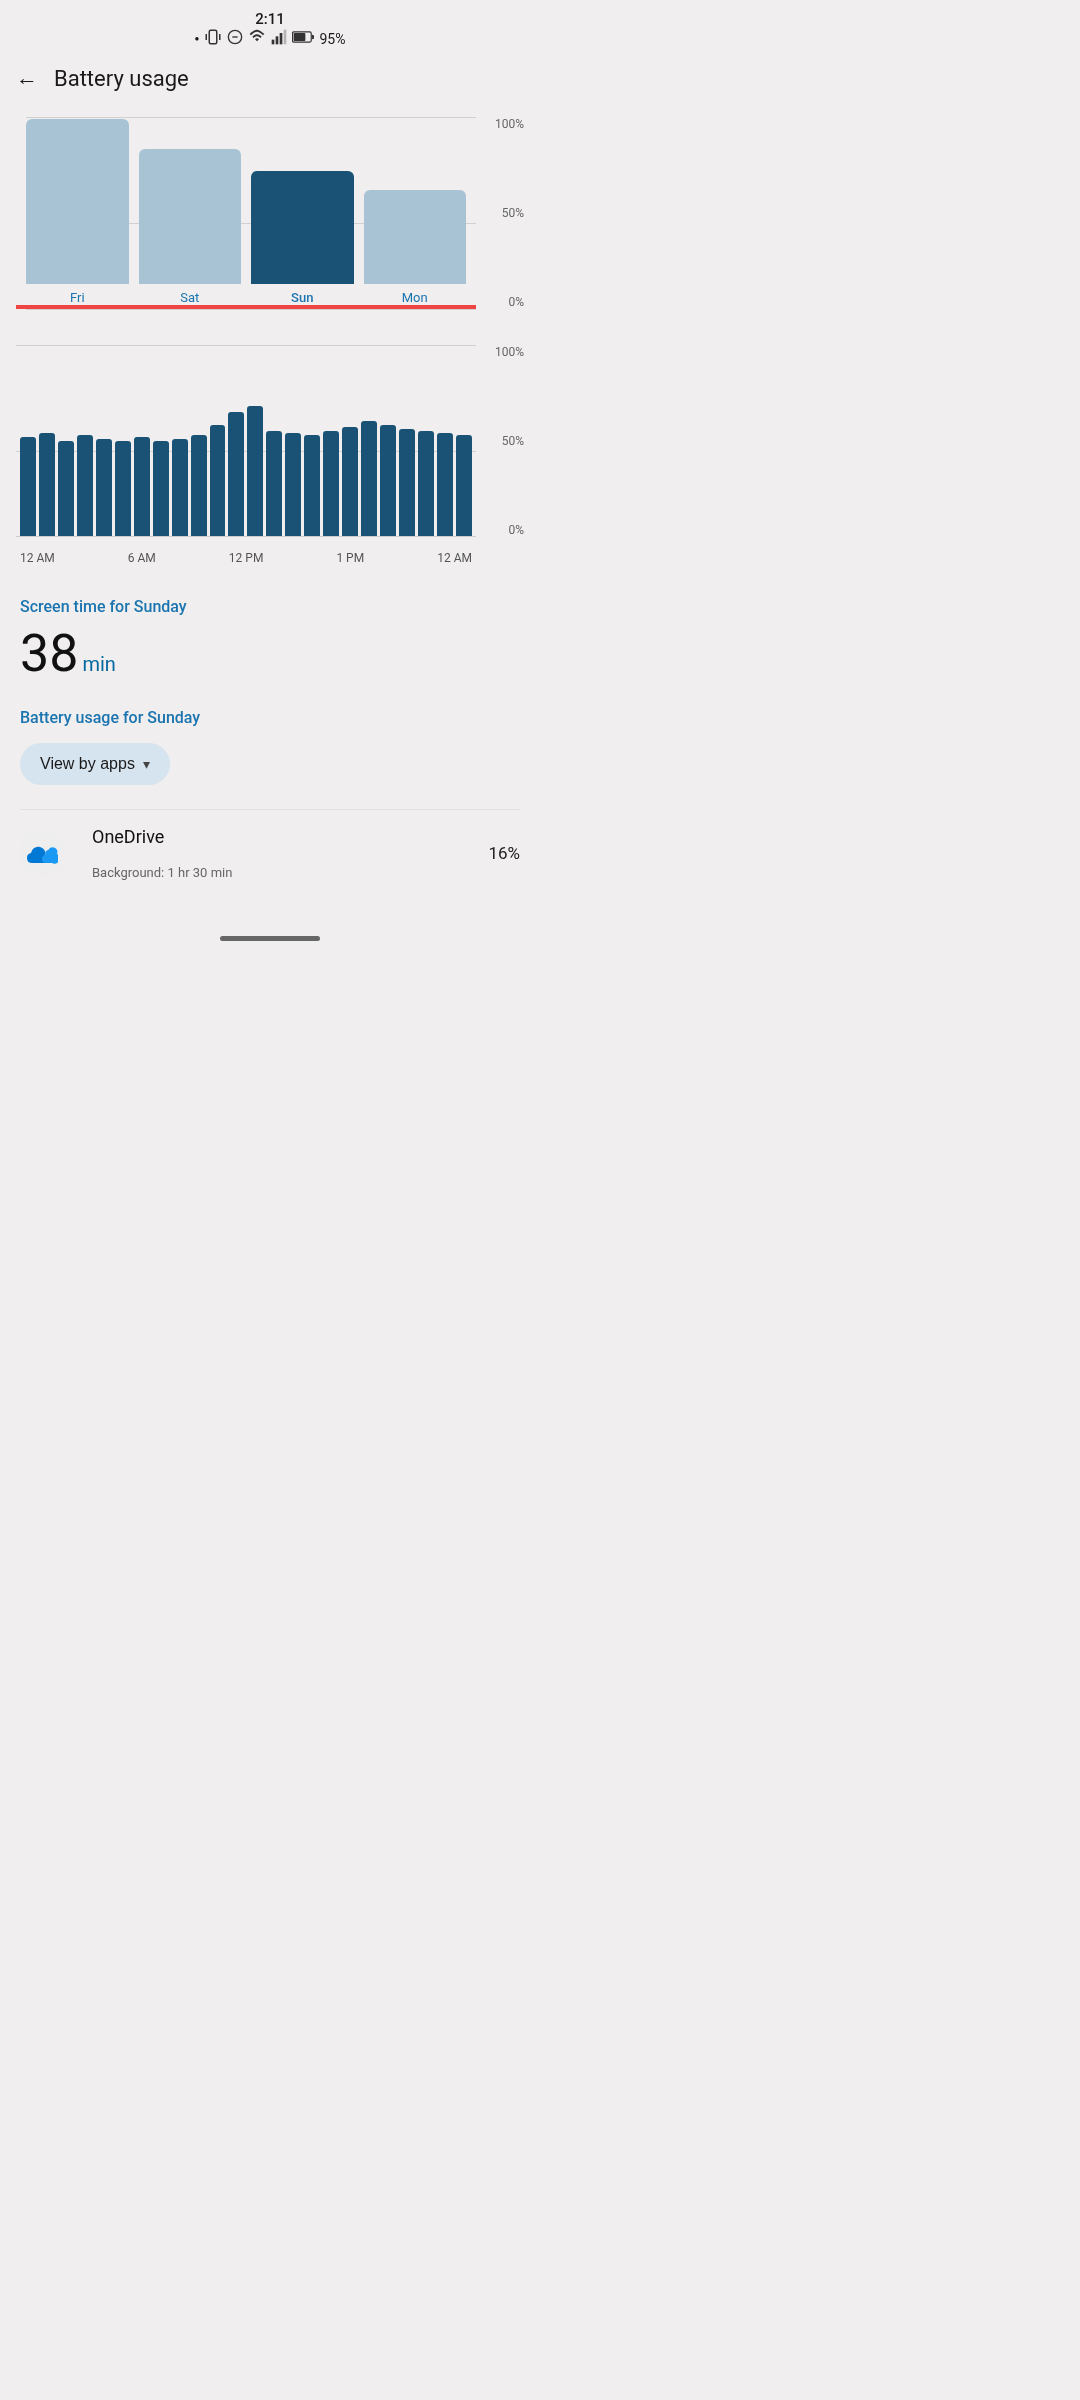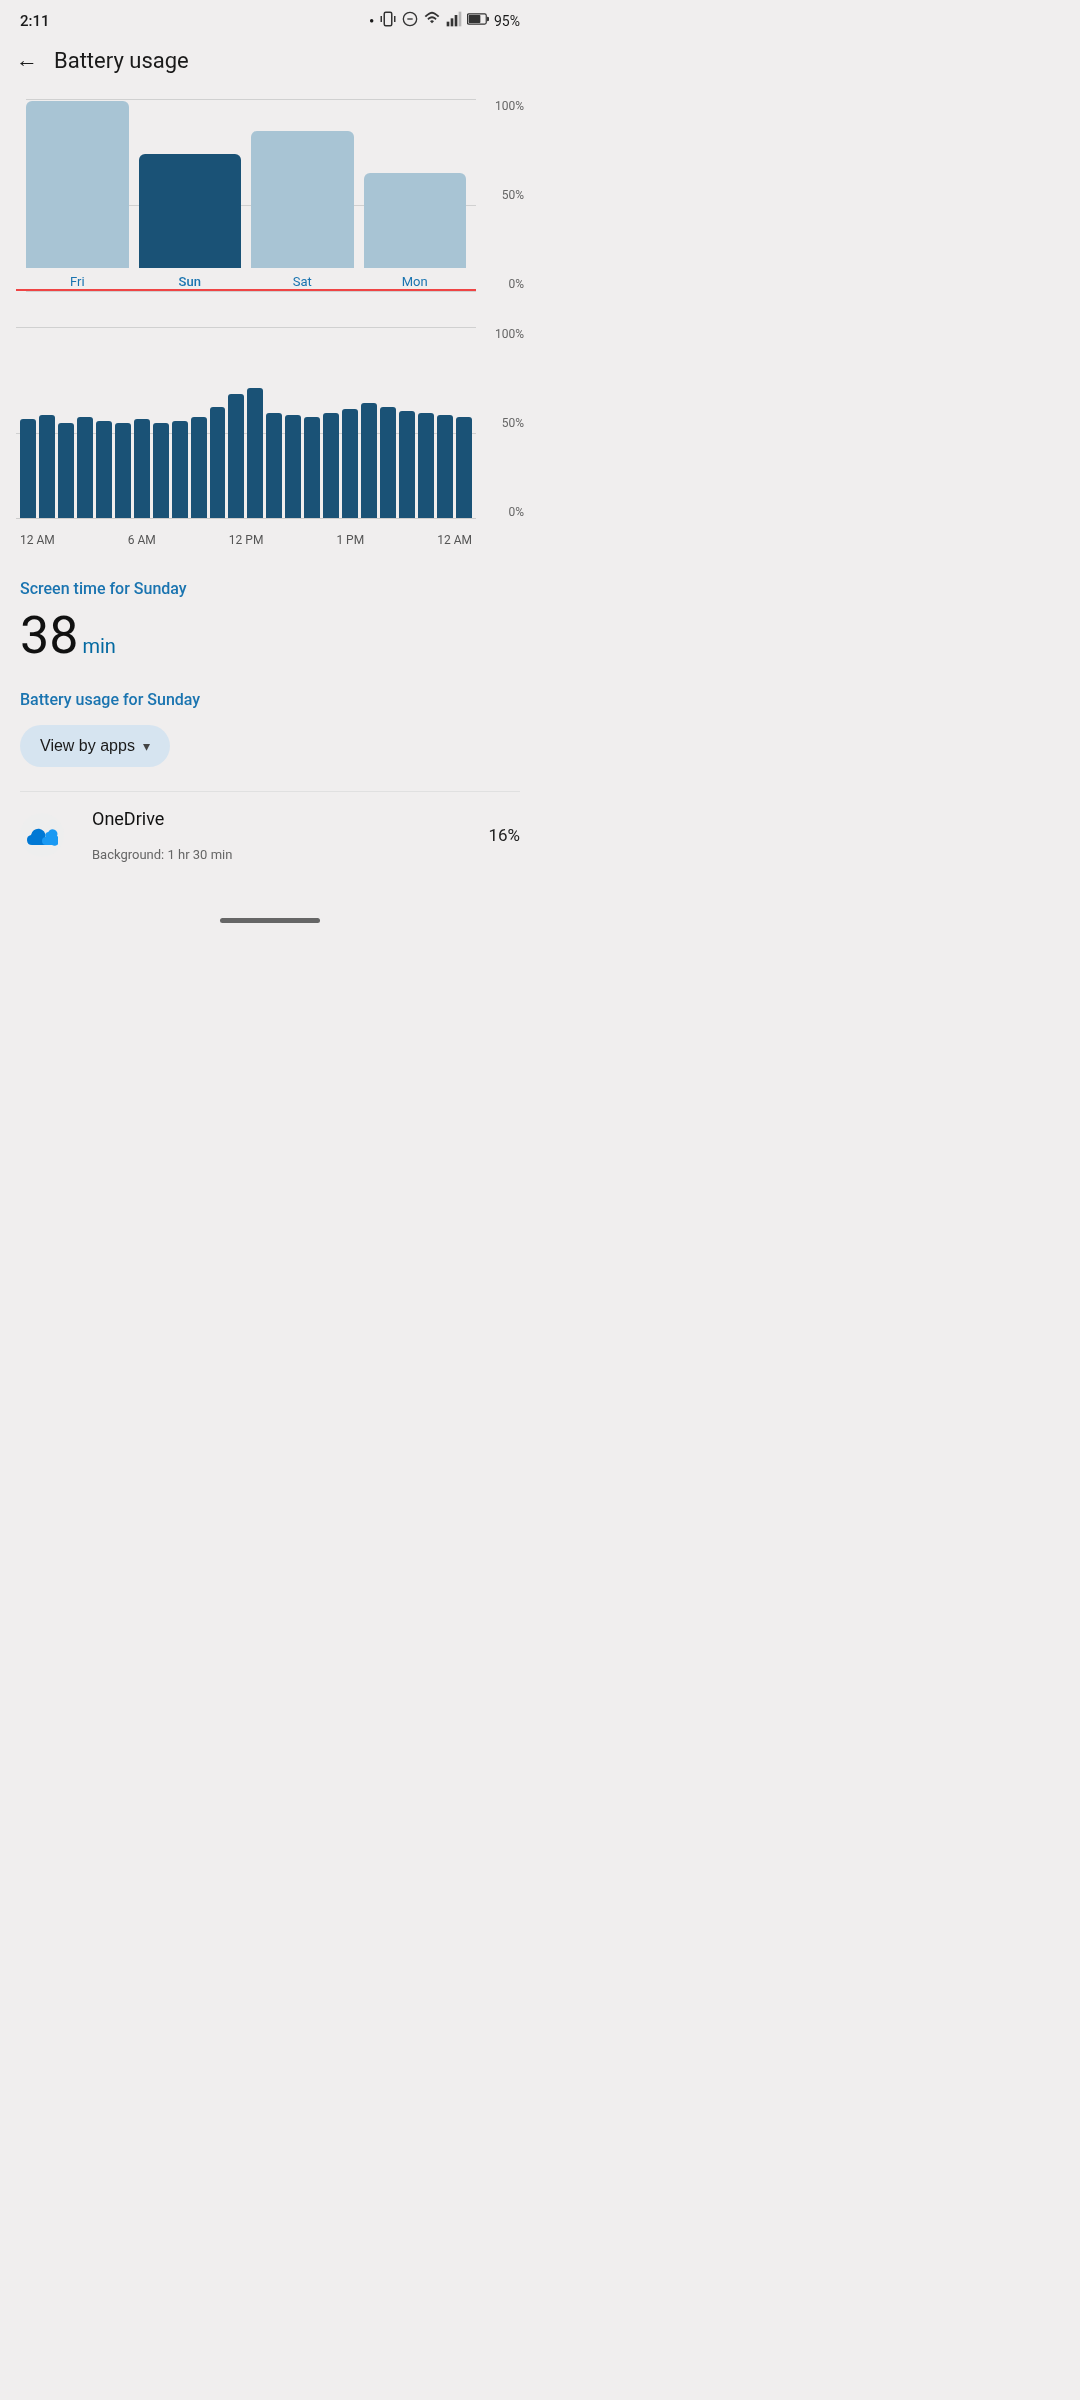--- a/index.html
+++ b/index.html
@@ -13,20 +13,21 @@
       color: #1a1a1a;
     }
 
     
     .status-bar {
       display: flex;
       justify-content: space-between;
       align-items: center;
       padding: 10px 20px 6px 20px;
       background: #f0eeee;
+      flex-direction: column;
     }
     .status-time {
       font-size: 15px;
       font-weight: 500;
       color: #1a1a1a;
     }
     .status-icons {
       display: flex;
       align-items: center;
       gap: 5px;
@@ -64,21 +65,21 @@
       height: 220px;
       margin-bottom: 8px;
     }
     .weekly-chart-inner {
       position: absolute;
       left: 0; right: 48px; top: 0; bottom: 28px;
       display: flex;
       align-items: flex-end;
       gap: 10px;
       padding: 0 10px;
-      border-bottom: 2px solid #ef4444;
+      border-bottom: 4px solid #ef4444;
     }
     .week-bar-group {
       flex: 1;
       display: flex;
       flex-direction: column;
       align-items: center;
       justify-content: flex-end;
       height: 100%;
     }
     .week-bar {
@@ -327,26 +328,26 @@
     <div class="gridline" style="top: 48%;"></div>
     <div class="gridline" style="top: calc(100% - 28px);"></div>
 
     <div class="weekly-chart-inner" id="weekly-chart-inner">
 
     <div class="week-bar-group">
           <div class="week-bar normal" style="height: 88%;"></div>
           <div class="week-label ">Fri</div>
         </div>
         <div class="week-bar-group">
+          <div class="week-bar normal" style="height: 72%;"></div>
+          <div class="week-label ">Sat</div>
+        </div>
+        <div class="week-bar-group">
           <div class="week-bar selected" style="height: 60%;"></div>
           <div class="week-label selected">Sun</div>
-        </div>
-        <div class="week-bar-group">
-          <div class="week-bar normal" style="height: 72%;"></div>
-          <div class="week-label ">Sat</div>
         </div>
         <div class="week-bar-group">
           <div class="week-bar normal" style="height: 50%;"></div>
           <div class="week-label ">Mon</div>
         </div>
       </div>
 
     <div class="weekly-y-labels">
       <span>100%</span>
       <span>50%</span>

